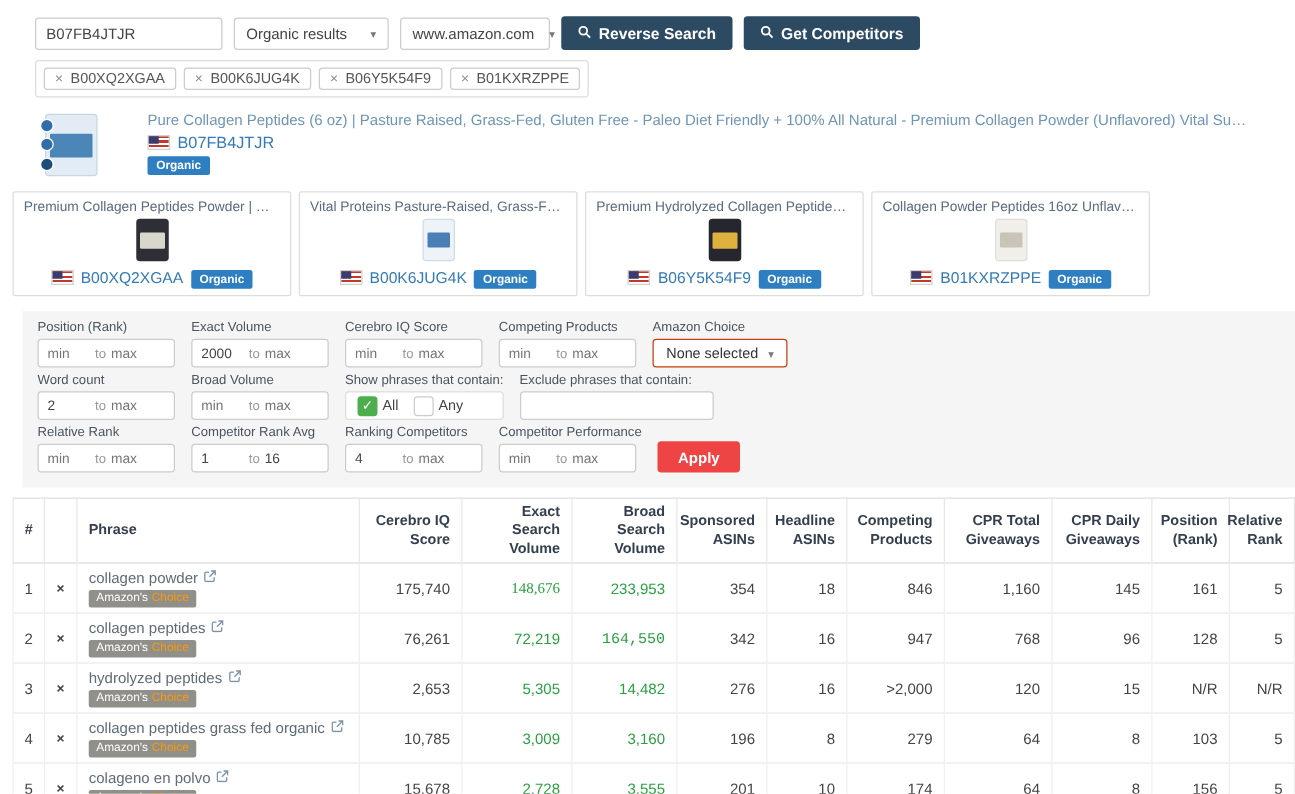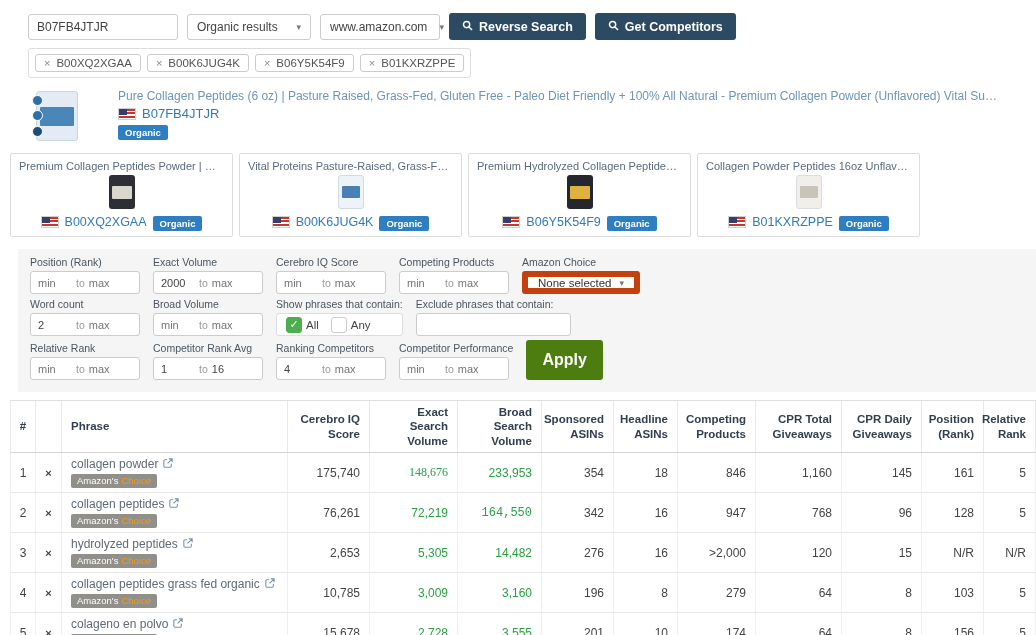--- a/index.html
+++ b/index.html
@@ -72,33 +72,33 @@
   
   .filters { margin:12px 0 0 18px; background:#f5f5f5; padding:7px 12px 8px; }
   .f-row { display:flex; gap:13px; margin-bottom:4px; align-items:flex-end; }
   .f-group { display:flex; flex-direction:column; }
   .f-label { font-size:10.5px; color:#4a5560; margin-bottom:3px; white-space:nowrap; }
   .range { display:flex; align-items:center; gap:4px; background:#fff; border:1px solid #ccc;
     border-radius:3px; height:23px; padding:0 7px; width:110px; }
   .range input { border:none; outline:none; width:34px; font-size:11px; color:#444;
     font-family:inherit; background:transparent; }
   .range .to { font-size:10.5px; color:#999; }
-  .ms-btn { display:flex; align-items:center; gap:8px; background:#fff; border:6px solid #c2410c;
+  .ms-btn { display:flex; align-items:center; gap:8px; background:#fff; border:1px solid #c2410c;
     border-radius:3px; height:23px; padding:0 10px; font-size:11.5px; color:#333; cursor:pointer; }
   .checks { display:flex; align-items:center; gap:4px; height:23px; background:#fff;
     border:1px solid #ddd; border-radius:3px; padding:0 5px; }
   .chk { display:flex; align-items:center; gap:4px; font-size:11.5px; color:#444;
     padding:0 4px; cursor:pointer; }
   .box { width:16px; height:16px; border:1px solid #ccc; border-radius:3px; background:#fff;
     display:flex; align-items:center; justify-content:center; font-size:11px; color:#fff; }
   .box.on { background:#4cae4c; border-color:#4cae4c; }
   .txt-input { height:23px; width:155px; border:1px solid #ccc; border-radius:3px;
     background:#fff; padding:0 8px; font-size:11.5px; font-family:inherit; color:#444; }
-  .btn-apply { height:40px; background:#4d7c0f; color:#fff; border:none; border-radius:3px;
-    padding:0 16px; font-size:16px; font-weight:bold; cursor:pointer; font-family:inherit; }
+  .btn-apply { height:25px; background:#ef4444; color:#fff; border:none; border-radius:3px;
+    padding:0 16px; font-size:12px; font-weight:bold; cursor:pointer; font-family:inherit; }
 
   
   .ktable { margin:8px 0 0 10px; }
   .thead { display:flex; border-top:1px solid #e0e0e0; border-bottom:1px solid #d5d5d5; }
   .th { display:flex; align-items:center; padding:4px 9px; min-height:44px;
     font-size:11.5px; font-weight:bold; color:#333f4d; border-right:1px solid #e8e8e8;
     line-height:1.25; cursor:pointer; }
   .th:first-child { border-left:1px solid #e8e8e8; }
   .th.r { justify-content:flex-end; text-align:right; }
   .th.c { justify-content:center; text-align:center; }

